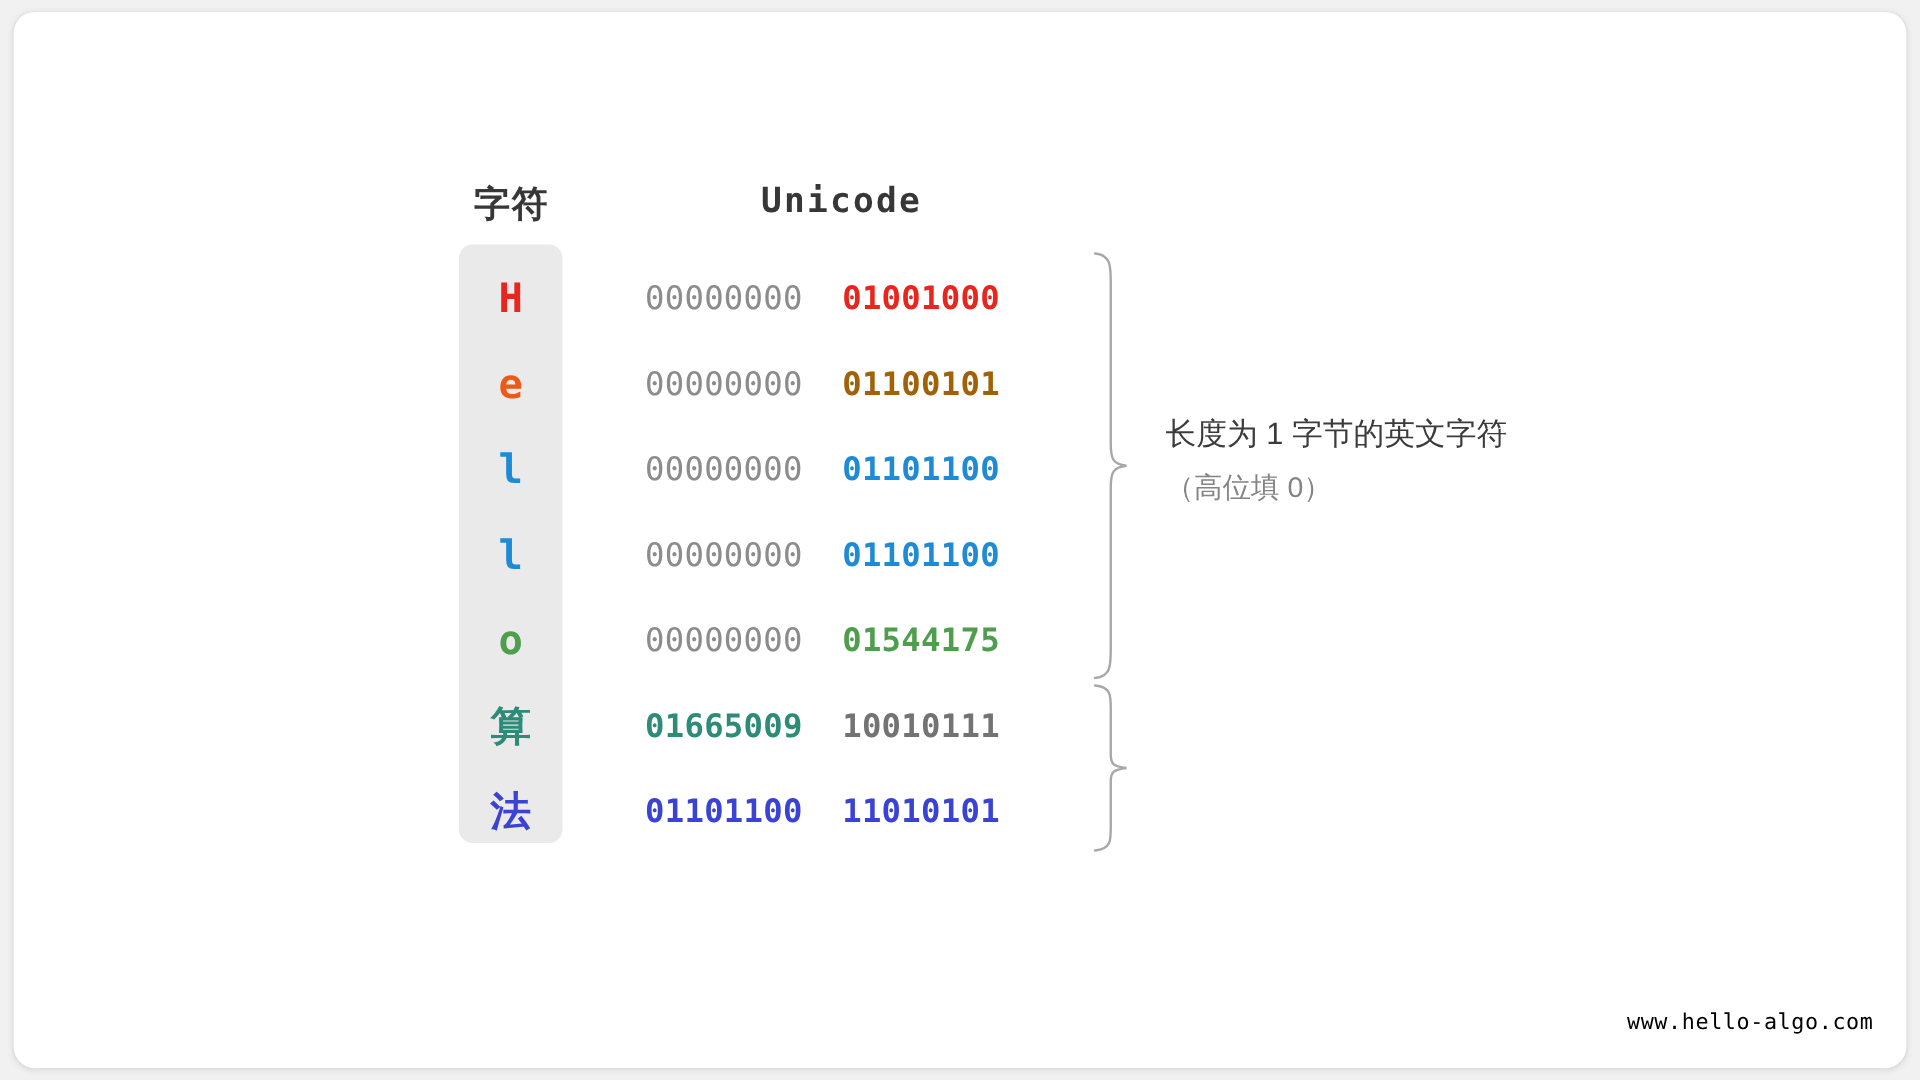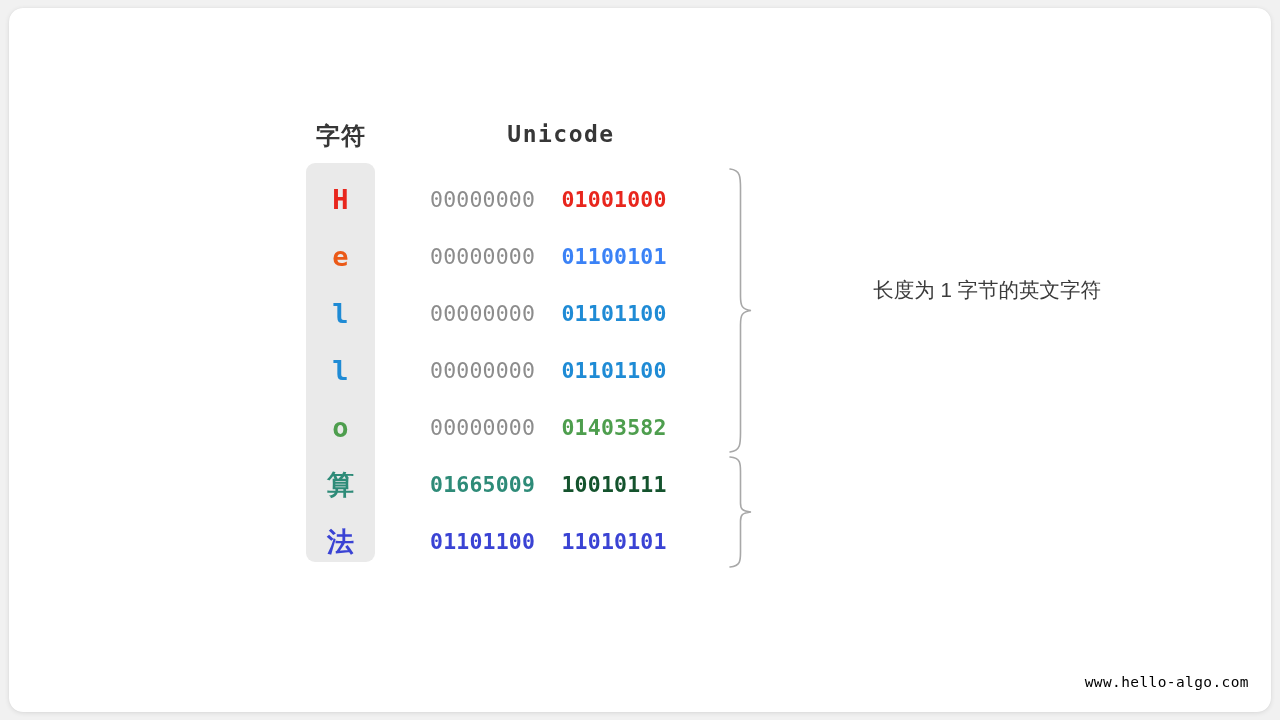--- a/index.html
+++ b/index.html
@@ -115,21 +115,21 @@
 
   
   .brace {
     position: absolute;
   }
   .brace svg { display: block; }
 
   
   .annot {
     position: absolute;
-    text-align: right;
+    text-align: left;
     color: #3b3b3b;
     font-size: 20.5px;
     line-height: 36px;
     white-space: nowrap;
   }
   .annot .sub {
     display: block;
     color: #848484;
     font-size: 19px;
   }
@@ -154,49 +154,50 @@
 
       <div class="col-header" id="hdr-char">字符</div>
       <div class="col-header" id="hdr-unicode">Unicode</div>
 
       <div id="char-panel"></div>
 
       <div id="rows-host">
           <div class="row-char" style="top: 163px; color: rgb(232, 38, 29);">H</div>
           <div class="row-bits" style="top: 163px;"><span class="byte-pad">00000000</span><span>  </span><span class="byte-val" style="color: rgb(232, 38, 29);">01001000</span></div>
           <div class="row-char" style="top: 220px; color: rgb(235, 90, 24);">e</div>
-          <div class="row-bits" style="top: 220px;"><span class="byte-pad">00000000</span><span>  </span><span class="byte-val" style="color: #3b82f6;">01100101</span></div>
+          <div class="row-bits" style="top: 220px;"><span class="byte-pad">00000000</span><span>  </span><span class="byte-val" style="color: #a16207;">01100101</span></div>
           <div class="row-char" style="top: 277px; color: rgb(31, 139, 213);">l</div>
           <div class="row-bits" style="top: 277px;"><span class="byte-pad">00000000</span><span>  </span><span class="byte-val" style="color: rgb(31, 139, 213);">01101100</span></div>
           <div class="row-char" style="top: 334px; color: rgb(31, 139, 213);">l</div>
           <div class="row-bits" style="top: 334px;"><span class="byte-pad">00000000</span><span>  </span><span class="byte-val" style="color: rgb(31, 139, 213);">01101100</span></div>
           <div class="row-char" style="top: 391px; color: rgb(78, 158, 78);">o</div>
-          <div class="row-bits" style="top: 391px;"><span class="byte-pad">00000000</span><span>  </span><span class="byte-val" style="color: rgb(78, 158, 78);">01403582</span></div>
+          <div class="row-bits" style="top: 391px;"><span class="byte-pad">00000000</span><span>  </span><span class="byte-val" style="color: rgb(78, 158, 78);">01544175</span></div>
           <div class="row-char cjk" style="top: 448px; color: rgb(46, 139, 120);">算</div>
-          <div class="row-bits" style="top: 448px;"><span class="byte-val" style="color: rgb(46, 139, 120);">01665009</span><span>  </span><span class="byte-val" style="color: #14532d; text-align: center;">10010111</span></div>
+          <div class="row-bits" style="top: 448px;"><span class="byte-val" style="color: rgb(46, 139, 120);">01665009</span><span>  </span><span class="byte-val" style="color: #737373; text-align: center;">10010111</span></div>
           <div class="row-char cjk" style="top: 505px; color: rgb(58, 67, 212);">法</div>
           <div class="row-bits" style="top: 505px;"><span class="byte-val" style="color: rgb(58, 67, 212);">01101100</span><span>  </span><span class="byte-val" style="color: rgb(58, 67, 212); margin-top: 40px;">11010101</span></div>
         </div>
 
       <div class="brace" id="brace-ascii" style="left:718px; top:160px;">
         <svg width="26" height="285" viewBox="0 0 26 285" fill="none" xmlns="http://www.w3.org/2000/svg">
           <path d="M3 1 C 14 2, 13.5 10, 13.5 22 L 13.5 128 C 13.5 138, 15 141.5, 24 142.5
                    C 15 143.5, 13.5 147, 13.5 157 L 13.5 263 C 13.5 275, 14 283, 3 284" stroke="#a8a8a8" stroke-width="1.6" stroke-linecap="round" fill="none"></path>
         </svg>
       </div>
 
       <div class="brace" id="brace-cjk" style="left:718px; top:448px;">
         <svg width="26" height="112" viewBox="0 0 26 112" fill="none" xmlns="http://www.w3.org/2000/svg">
           <path d="M3 1 C 14 2, 13.5 8, 13.5 17 L 13.5 47 C 13.5 53, 15 55, 24 56
                    C 15 57, 13.5 59, 13.5 65 L 13.5 95 C 13.5 104, 14 110, 3 111" stroke="#a8a8a8" stroke-width="1.6" stroke-linecap="round" fill="none"></path>
         </svg>
       </div>
 
       <div class="annot" id="annot-ascii" style="left:768px; top:264px; width:324px;">
         <span>长度为 1 字节的英文字符</span>
+        <span class="sub">（高位填 0）</span>
       </div>
 
 
       <div id="watermark">www.hello-algo.com</div>
 
     </div>
   </div>
 </div>
 
 </body></html>

